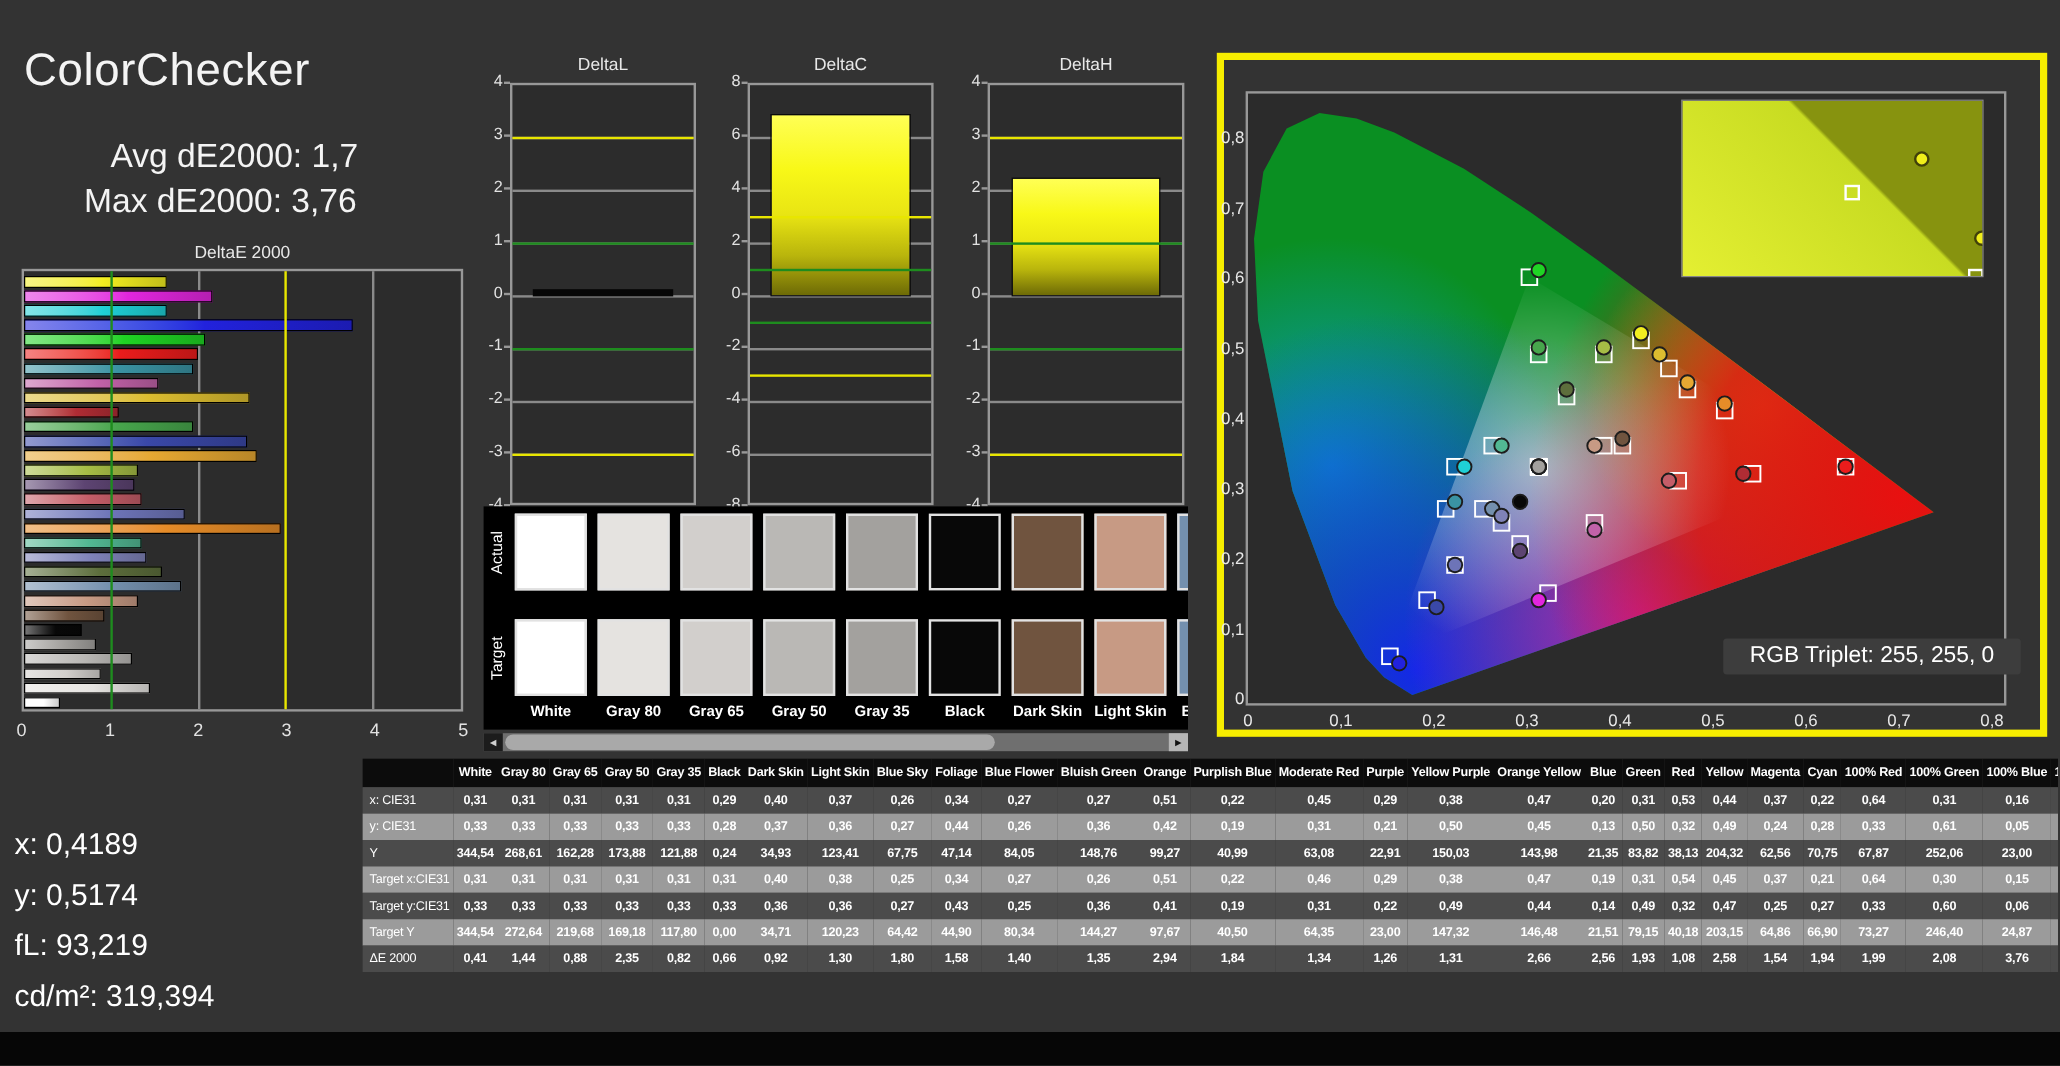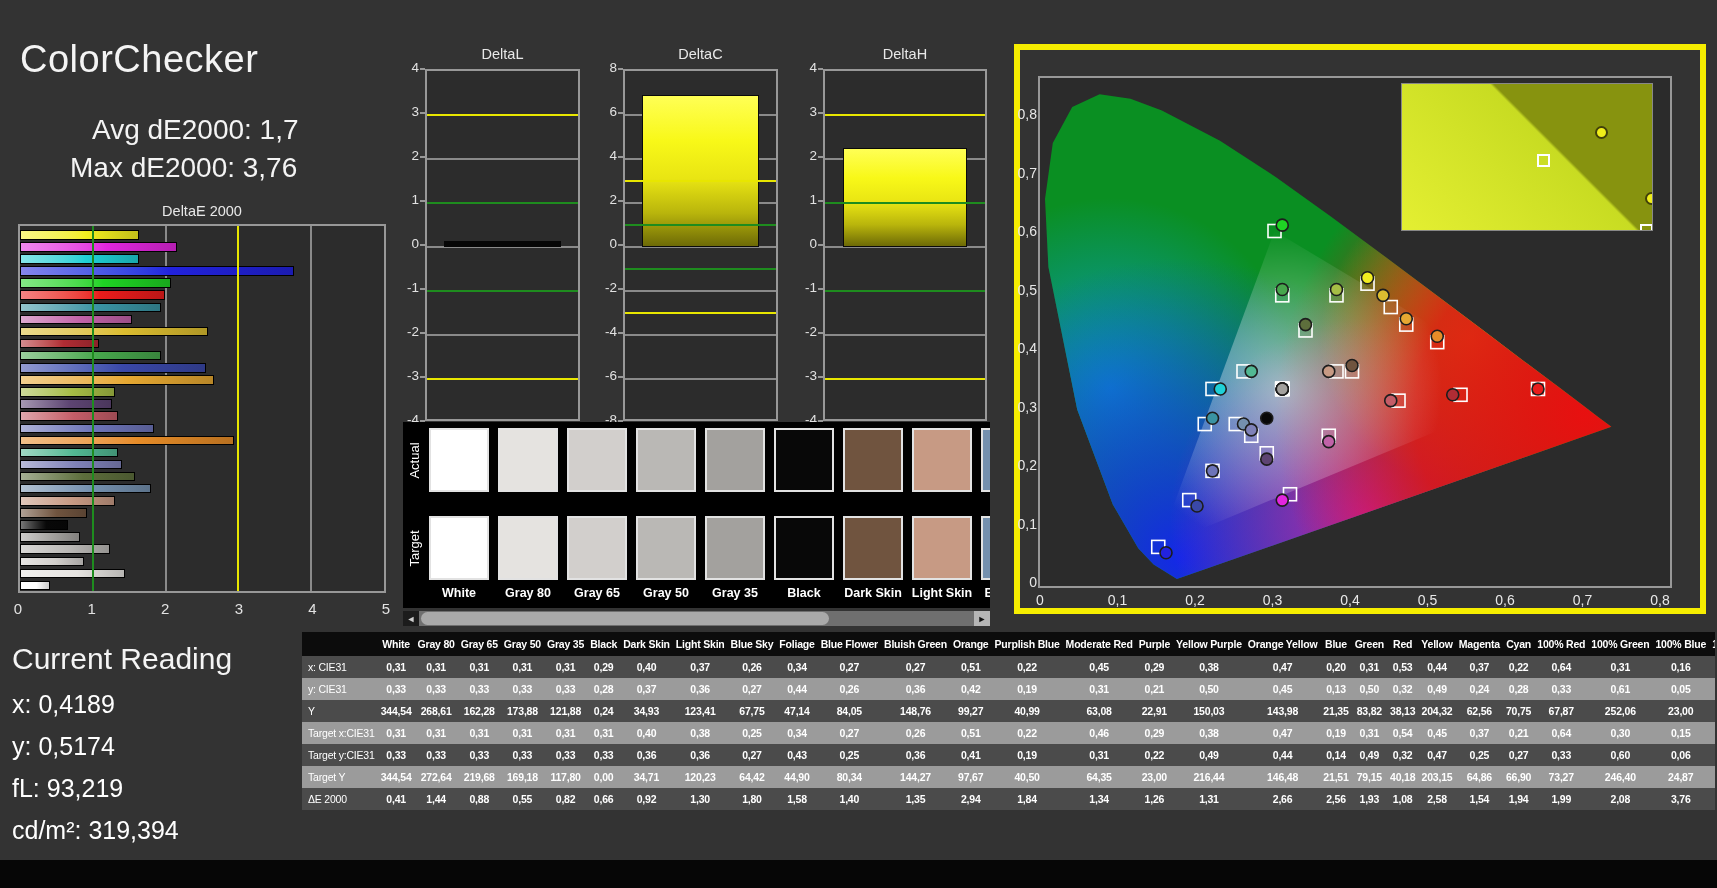--- a/index.html
+++ b/index.html
@@ -261,21 +261,20 @@
         <div style="position: absolute; left: 25px; top: 244px; width: 5px; height: 2px; background: rgb(152, 152, 152);"></div>
         <div class="ticklabel" style="left: 0px; top: 280px;">-2</div>
         <div style="position: absolute; left: 25px; top: 288px; width: 5px; height: 2px; background: rgb(152, 152, 152);"></div>
         <div class="ticklabel" style="left: 0px; top: 324px;">-3</div>
         <div style="position: absolute; left: 25px; top: 332px; width: 5px; height: 2px; background: rgb(152, 152, 152);"></div>
         <div class="ticklabel" style="left: 0px; top: 368px;">-4</div>
         <div style="position: absolute; left: 25px; top: 376px; width: 5px; height: 2px; background: rgb(152, 152, 152);"></div>
       </div>
     </div>
 
-  <div class="abs" style="left:12px;top:642px;font-size:30px;color:#f4f4f4;">Current Reading</div>
   <div class="abs" style="left:12px;top:690px;font-size:25px;">x: 0,4189</div>
   <div class="abs" style="left:12px;top:732px;font-size:25px;">y: 0,5174</div>
   <div class="abs" style="left:12px;top:774px;font-size:25px;">fL: 93,219</div>
   <div class="abs" style="left:12px;top:816px;font-size:25px;">cd/m²: 319,394</div>
 
   <div class="abs" id="swatch-panel" style="left:403px;top:422px;width:587px;height:186px;background:#000;overflow:hidden;">
     <div class="rotlabel" style="left:2px;top:6px;height:64px;">
         <span>Actual</span>
       </div>
     <div class="rotlabel" style="left:2px;top:94px;height:64px;">
@@ -445,20 +444,21 @@
         <div class="cie-xlab" style="left: 468px; top: 542px;">0,6</div>
         <div class="cie-xlab" style="left: 545.5px; top: 542px;">0,7</div>
         <div class="cie-xlab" style="left: 623px; top: 542px;">0,8</div>
       </div>
     <div class="abs" id="inset" style="left:381px;top:33px;width:252px;height:148px;">
       <div class="inset-sq" style="left:54%;top:48%;"></div>
       <div class="inset-dot" style="left:77%;top:29%;"></div>
       <div class="inset-dot" style="left:97%;top:74%;"></div>
       <div class="inset-sq" style="left:95%;top:96%;"></div>
     </div>
+    <div class="abs" id="rgb-badge" style="left:416px;top:482px;width:248px;height:30px;">RGB Triplet: 255, 255, 0</div>
   </div>
 
   <div class="abs" style="left:302px;top:632px;width:1413px;height:214px;overflow:hidden;">
     <table id="data-table">
         <thead>
           <tr>
             <th style="width: 78px;"></th>
             <th>White</th>
             <th>Gray 80</th>
             <th>Gray 65</th>
@@ -656,39 +656,39 @@
             <td>34,71</td>
             <td>120,23</td>
             <td>64,42</td>
             <td>44,90</td>
             <td>80,34</td>
             <td>144,27</td>
             <td>97,67</td>
             <td>40,50</td>
             <td>64,35</td>
             <td>23,00</td>
-            <td>216,44</td>
+            <td>147,32</td>
             <td>146,48</td>
             <td>21,51</td>
             <td>79,15</td>
             <td>40,18</td>
             <td>203,15</td>
             <td>64,86</td>
             <td>66,90</td>
             <td>73,27</td>
             <td>246,40</td>
             <td>24,87</td>
             <td>271,27</td>
           </tr>
           <tr class="dark">
             <td class="rowlabel">ΔE 2000</td>
             <td>0,41</td>
             <td>1,44</td>
             <td>0,88</td>
-            <td>0,55</td>
+            <td>2,35</td>
             <td>0,82</td>
             <td>0,66</td>
             <td>0,92</td>
             <td>1,30</td>
             <td>1,80</td>
             <td>1,58</td>
             <td>1,40</td>
             <td>1,35</td>
             <td>2,94</td>
             <td>1,84</td>

